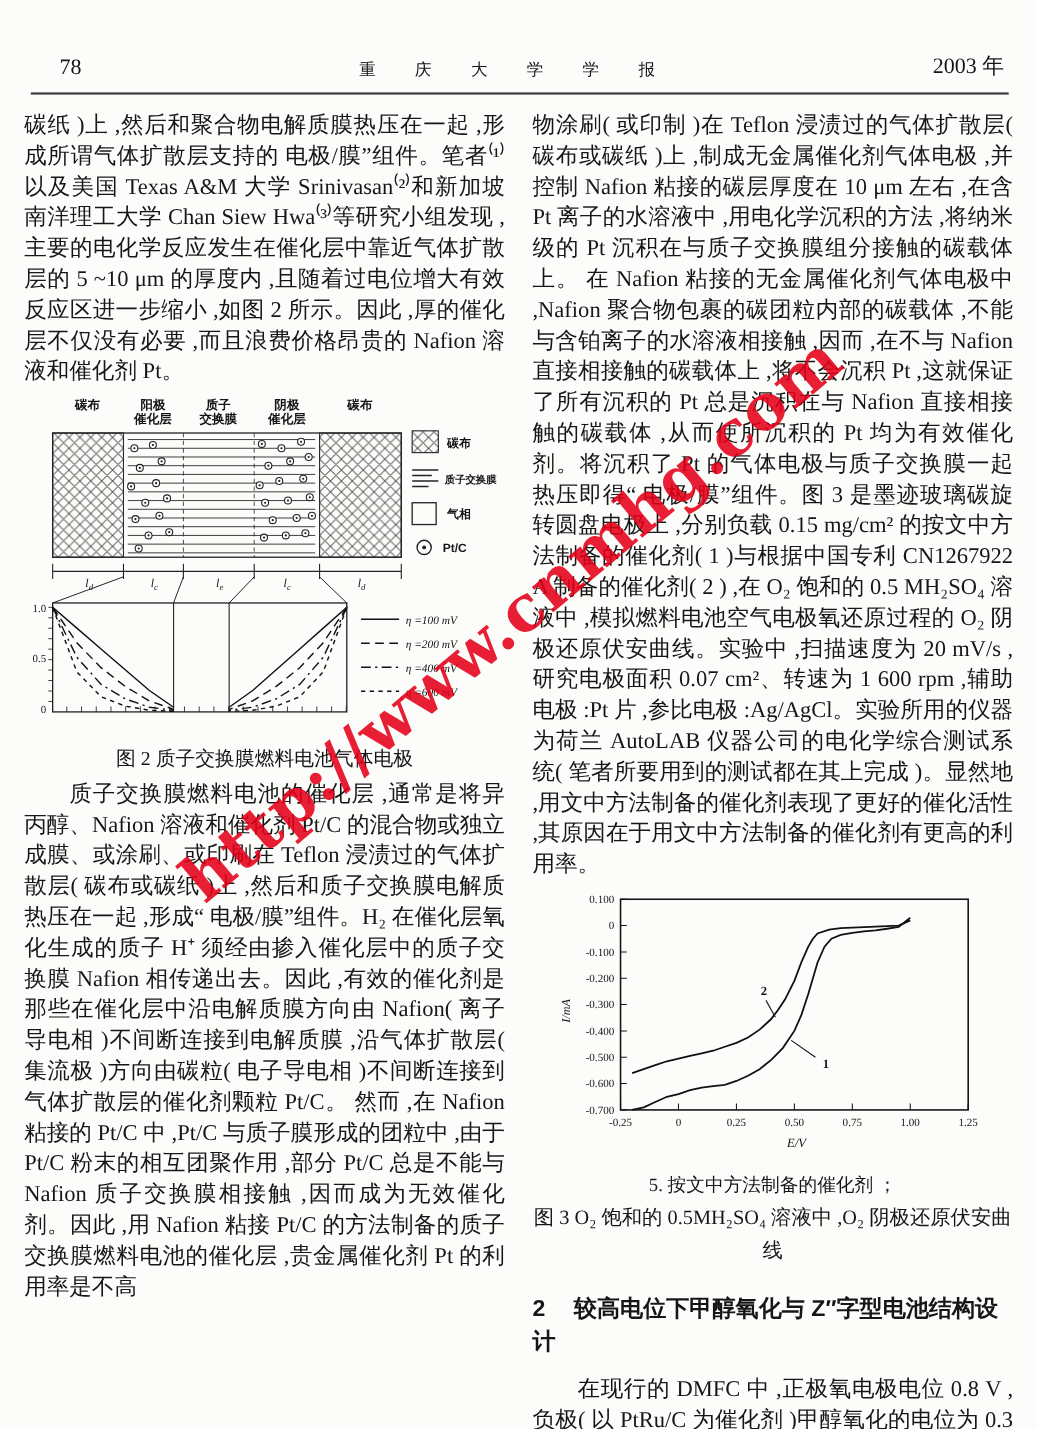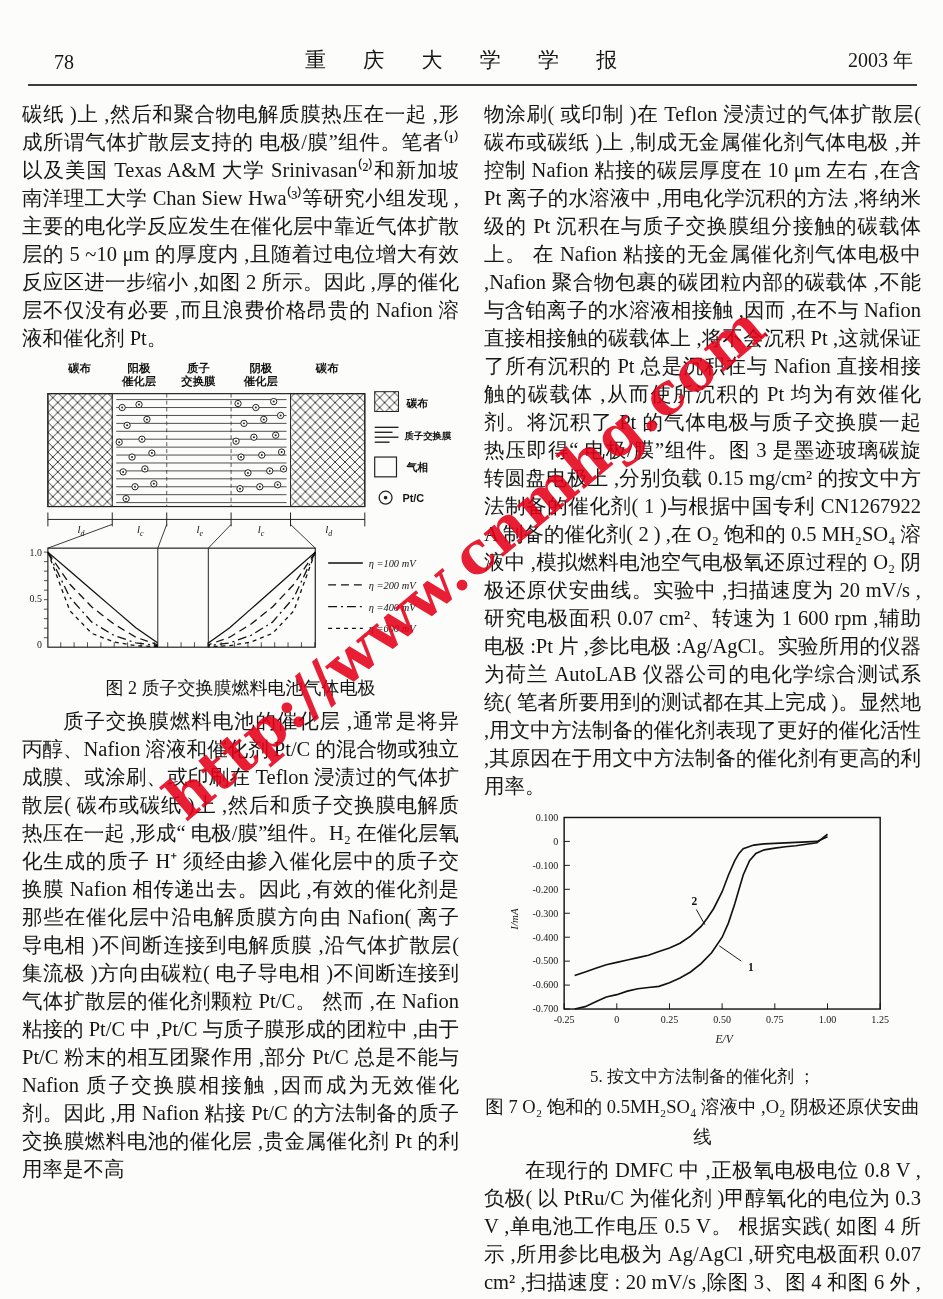--- a/index.html
+++ b/index.html
@@ -8,21 +8,21 @@
     background:#fcfcfa;color:#161616;
     font-family:"Liberation Serif","DejaVu Serif",serif;
   }
   .page{position:absolute;inset:0;}
   header{
     position:absolute;top:46px;left:30px;right:30px;
     display:flex;justify-content:space-between;align-items:flex-end;
     font-size:20px;
     margin-left:24px;
   }
-  .journal-title{letter-spacing:16px;font-size:21px;padding-left:16px;}
+  .journal-title{letter-spacing:16px;font-size:15px;padding-left:16px;}
   .header-rule{
     position:absolute;top:84px;left:28px;right:26px;
     border-top:2.5px solid #3c3c3c;
   }
   .col{position:absolute;top:100px;width:437px;font-size:20.5px;line-height:28px;text-align:justify;}
   .col-left{left:22px;}
   .col-right{left:484px;}
   p{margin:0;font-family:Liberation Serif, serif;}
   .indent{text-indent:2em;}
   figure{margin:6px 0 4px 0;text-align:center;}
@@ -308,21 +308,24 @@
             <polyline points="81.0,212.0 92.0,209.5 103.0,204.5 114.0,199.5 125.0,197.0 136.0,193.3 147.0,190.8 158.0,189.5 169.0,188.3 180.0,184.5 191.0,179.5 202.0,173.3 213.0,164.5 224.0,153.3 235.0,137.0 241.6,122.0 248.2,102.0 252.6,87.0 257.0,72.0 263.6,57.0 270.2,49.5 279.0,45.8 290.0,44.0 301.0,42.5 312.0,41.5 323.0,40.0 334.0,38.3 345.0,29.5" fill="none" stroke="#111" stroke-width="1.7"></polyline>
             <polyline points="81.0,177.0 92.0,173.3 103.0,169.5 114.0,165.8 125.0,163.3 136.0,160.8 147.0,158.3 158.0,155.8 169.0,152.0 180.0,148.3 191.0,143.3 202.0,135.8 213.0,125.7 219.6,117.0 226.2,107.0 235.0,89.5 241.6,72.0 248.2,57.0 252.6,49.5 257.0,44.5 268.0,40.8 279.0,39.5 290.0,39.0 301.0,38.5 312.0,38.0 323.0,37.5 334.0,37.0 345.0,32.0" fill="none" stroke="#111" stroke-width="1.7"></polyline>
             <line x1="255" y1="162" x2="232" y2="146" stroke="#111" stroke-width="1"></line>
             <text x="262" y="172" font-size="12" font-weight="bold">1</text>
             <line x1="208" y1="108" x2="217" y2="124" stroke="#111" stroke-width="1"></line>
             <text x="203" y="103" font-size="12" font-weight="bold">2</text>
           </g>
       </svg>
       <figcaption class="fig3cap">
         <div>5. 按文中方法制备的催化剂 ；</div>
-        <div class="cap-title">图 7   O₂ 饱和的 0.5MH₂SO₄ 溶液中 ,O₂ 阴极还原伏安曲线</div>
+        <div class="cap-title">图 3   O₂ 饱和的 0.5MH₂SO₄ 溶液中 ,O₂ 阴极还原伏安曲线</div>
       </figcaption>
     </figure>
 
+    <h2>
+      <span class="sec-num">2</span><span>较高电位下甲醇氧化与 Z″字型电池结构设计</span>
+    </h2>
     <p class="indent">在现行的 DMFC 中 ,正极氧电极电位 0.8 V ,负极( 以 PtRu/C 为催化剂 )甲醇氧化的电位为 0.3 V ,单电池工作电压 0.5 V。 根据实践( 如图 4 所示 ,所用参比电极为 Ag/AgCl ,研究电极面积 0.07 cm² ,扫描速度 : 20 mV/s ,除图 3、图 4 和图 6 外 ,文中所提及的电位均</p>
   </div>
 
   <div class="watermark">http://www.cnmhg.com</div>
 </div>
 
 </body></html>

